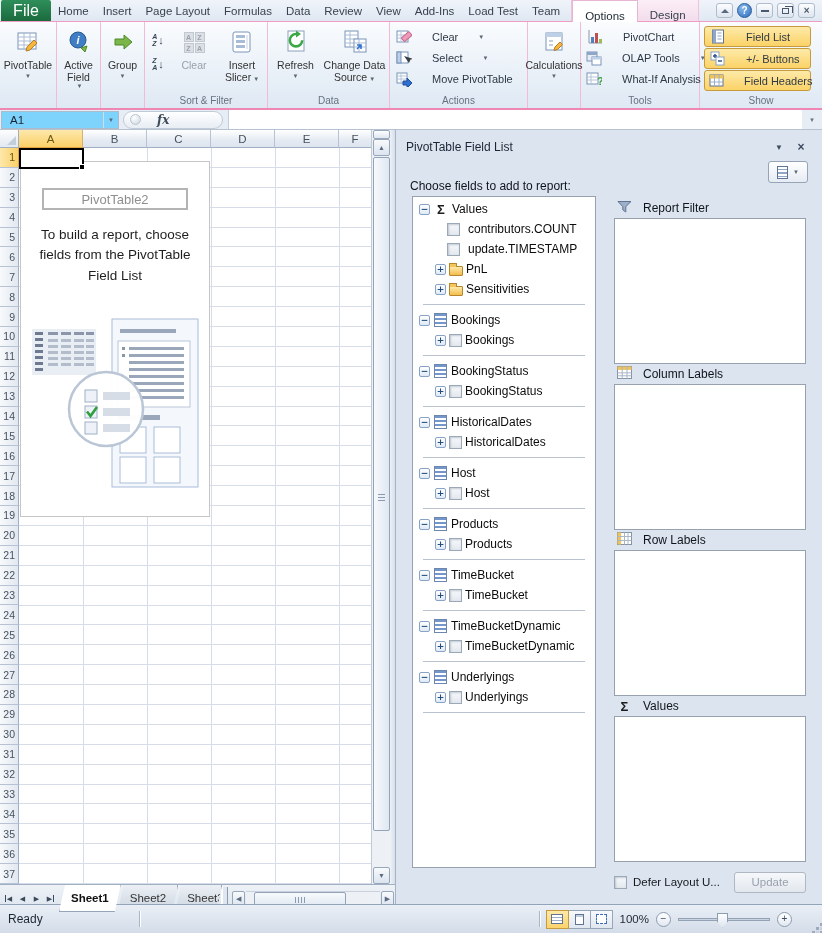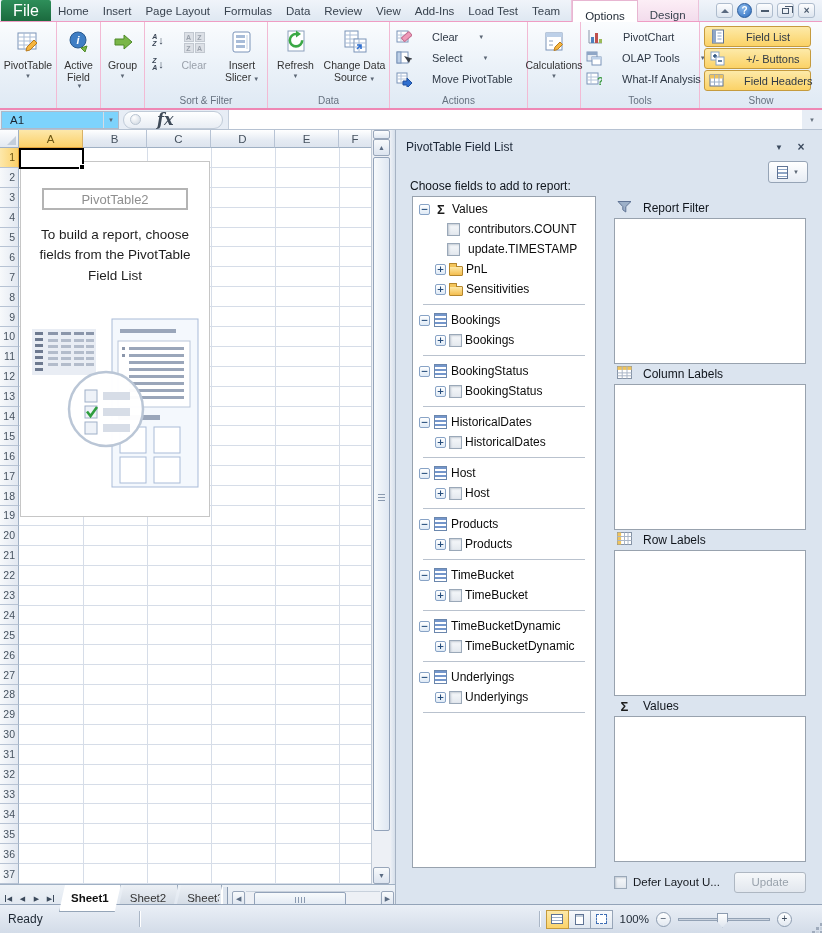--- a/index.html
+++ b/index.html
@@ -44,21 +44,21 @@
   .azbtn{width:26px;height:24px;display:flex;align-items:center;justify-content:center}
   .sortgrid{display:grid;grid-template-columns:10px 10px;grid-gap:1px}
   .sortgrid i{font:bold 7px/10px "Liberation Sans",sans-serif;font-style:normal;text-align:center;background:#dce0e6;border:1px solid #c2c8d0;color:#9aa1ab;height:10px}
 
   
   .fbar{position:absolute;left:0;top:110px;width:822px;height:20px;background:#e7edf5;border-bottom:1px solid #b6c2d2;display:flex;align-items:center}
   .name-box{width:118px;height:18px;margin-left:1px;background:#7dd3fc;border:1px solid #aeb9c9;display:flex;align-items:center;font-size:11.5px;padding-left:8px;color:#1c2530}
   .nb-arrow{margin-left:auto;width:15px;height:100%;display:flex;align-items:center;justify-content:center;border-left:1px solid #d4dbe4;color:#5a6673;font-size:6px}
   .fx-pill{width:100px;height:18px;margin-left:4px;background:linear-gradient(#feffff,#e8edf4);border:1px solid #c0cbd8;border-radius:9px;display:flex;align-items:center;padding-left:6px;gap:16px}
   .fx-circle{width:11px;height:11px;border-radius:50%;background:radial-gradient(circle at 35% 30%,#fff,#ccd5e0);border:1px solid #b9c4d1}
-  .fx{font-family:"DejaVu Serif",serif;font-style:italic;font-weight:bold;font-size:16px;color:#3e4a58}
+  .fx{font-family:"DejaVu Serif",serif;font-style:italic;font-weight:bold;font-size:12px;color:#3e4a58}
   .formula-field{flex:1;align-self:stretch;background:#fff;border-left:1px solid #c4cedb;margin-left:5px}
   .fb-expand{width:20px;text-align:center;color:#67727f;font-size:6px}
 
   
   .sheet{position:absolute;left:0;top:130px;width:371px;height:754px;background:#fff}
   .cols{position:absolute;left:0;top:0;right:0;height:18px;display:flex}
   .corner{width:19px;height:18px;background:linear-gradient(#fcfdfe,#e3e9f1);border-right:1px solid #9fb0c4;border-bottom:1px solid #9fb0c4;position:relative}
   .corner::after{content:"";position:absolute;right:2px;bottom:2px;width:0;height:0;border-left:9px solid transparent;border-bottom:9px solid #c3cedb}
   .colh{width:64px;height:18px;display:flex;align-items:center;justify-content:center;font-size:11.5px;color:#46525f;background:linear-gradient(#ffffff,#e5ebf3 60%,#dde4ee);border-right:1px solid #b7c3d4;border-bottom:1px solid #9fb0c4}
   .colh.sel{background:linear-gradient(#fde8ab,#fbd068);color:#6b5512;border-bottom:1px solid #e2a33c;border-right:1px solid #d9b267}

